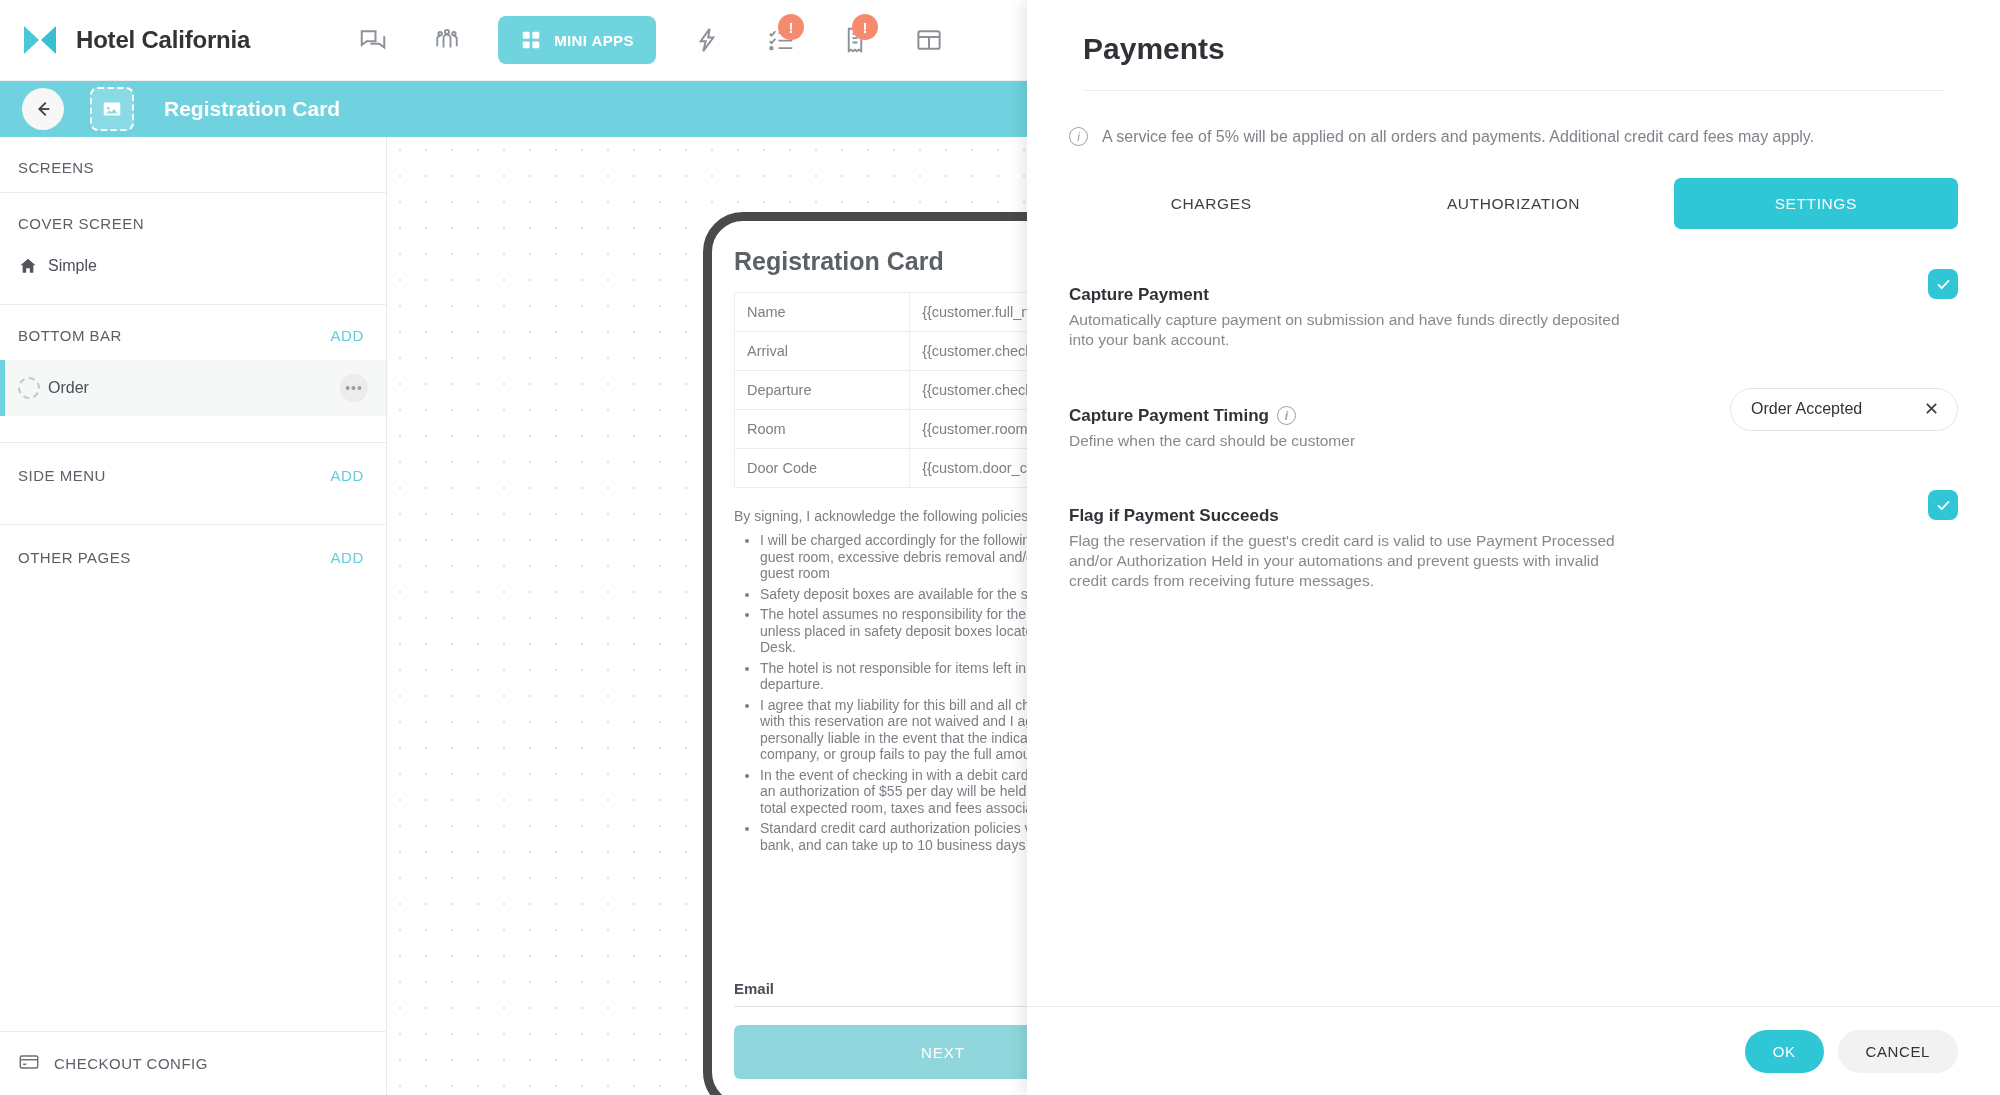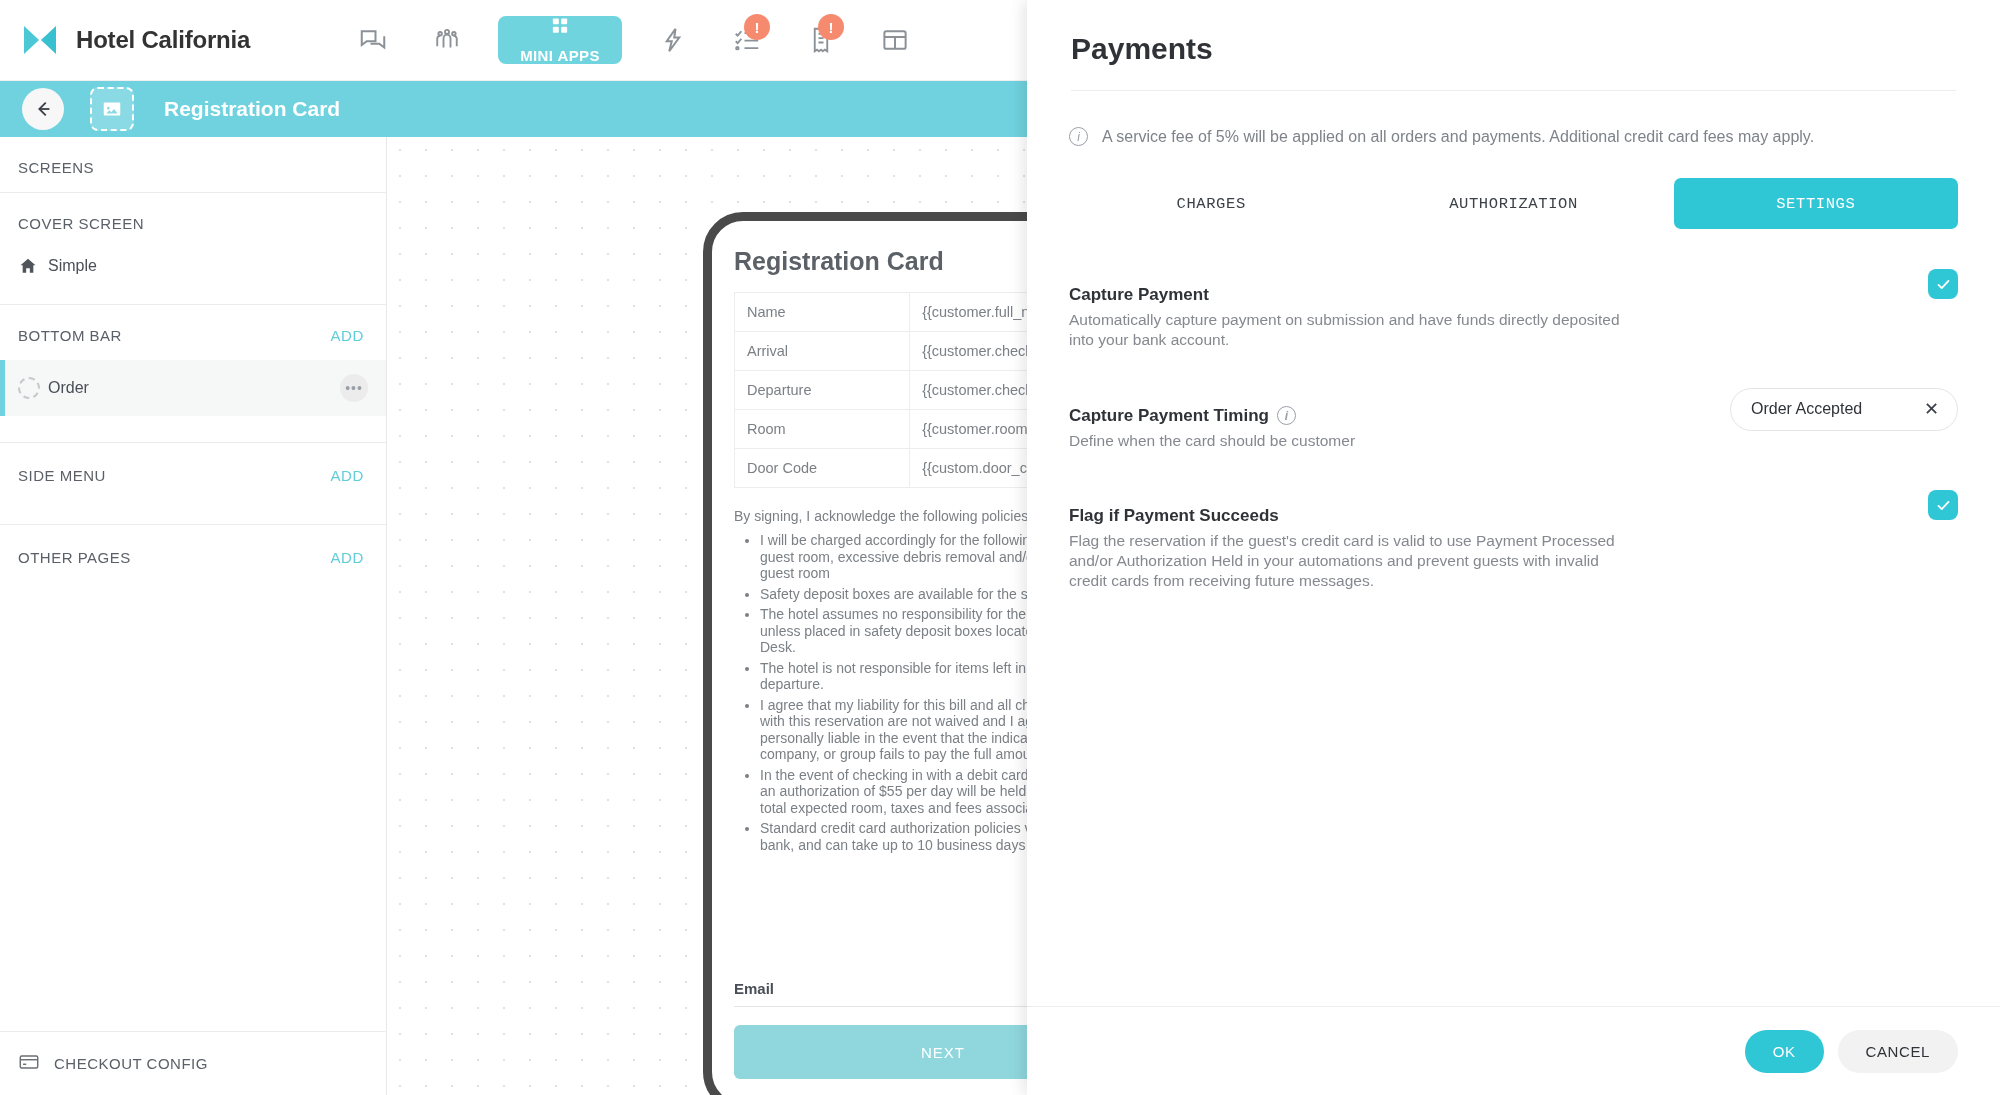--- a/index.html
+++ b/index.html
@@ -37,21 +37,21 @@
   .badge {
     position: absolute; top: 2px; right: 14px; width: 26px; height: 26px;
     border-radius: 50%; background: #f58a6f; color: #fff; font-size: 15px;
     font-weight: bold; display: flex; align-items: center; justify-content: center;
     line-height: 1;
   }
   .miniapps-btn {
     display: flex; align-items: center; gap: 12px;
     background: #6fd4de; color: #ffffff; border-radius: 8px;
     height: 48px; padding: 0 22px; margin: 0 14px; cursor: pointer;
-    font-size: 15px; font-weight: bold; letter-spacing: 0.4px; flex-direction: column;
+    font-size: 15px; font-weight: bold; letter-spacing: 0.4px;
   }
 
   
   .subheader {
     position: absolute; top: 81px; left: 0; width: 2000px; height: 56px;
     background: #6fd2de; display: flex; align-items: center; padding-left: 22px;
   }
   .back-circle {
     width: 42px; height: 42px; border-radius: 50%; background: #f7f7f7;
     display: flex; align-items: center; justify-content: center; cursor: pointer;
@@ -150,29 +150,29 @@
   }
 
   
   .panel {
     position: absolute; top: 0; right: 0; width: 973px; height: 1095px;
     background: #ffffff; box-shadow: -4px 0 14px rgba(0,0,0,0.10);
     display: flex; flex-direction: column;
   }
   .panel-title {
     font-size: 30px; font-weight: bold; color: #2f3338;
-    padding: 32px 0 24px 0; margin: 0 44px;
+    padding: 32px 0 24px 0; margin: 0 56px;
     border-bottom: 1px solid #ededed;
   }
   .panel-body { flex: 1; padding: 0 42px; overflow: hidden; }
   .svc-note {
     display: flex; align-items: center; gap: 14px;
     margin-top: 36px; font-size: 16px; color: #7e838a;
   }
-  .tabs { display: flex; margin-top: 32px; gap: 18px; font-family: Liberation Mono, monospace; }
+  .tabs { display: flex; margin-top: 32px; gap: 18px; }
   .tab {
     flex: 1; height: 51px; display: flex; align-items: center;
     justify-content: center; font-size: 15.5px; letter-spacing: 0.6px;
     color: #3c4149; cursor: pointer; border-radius: 7px; font-weight: normal;
   }
   .tab.active { background: #2fc6d6; color: #ffffff; }
   .setting-row {
     display: flex; align-items: flex-start; justify-content: space-between;
     margin-top: 36px; gap: 30px;
   }

